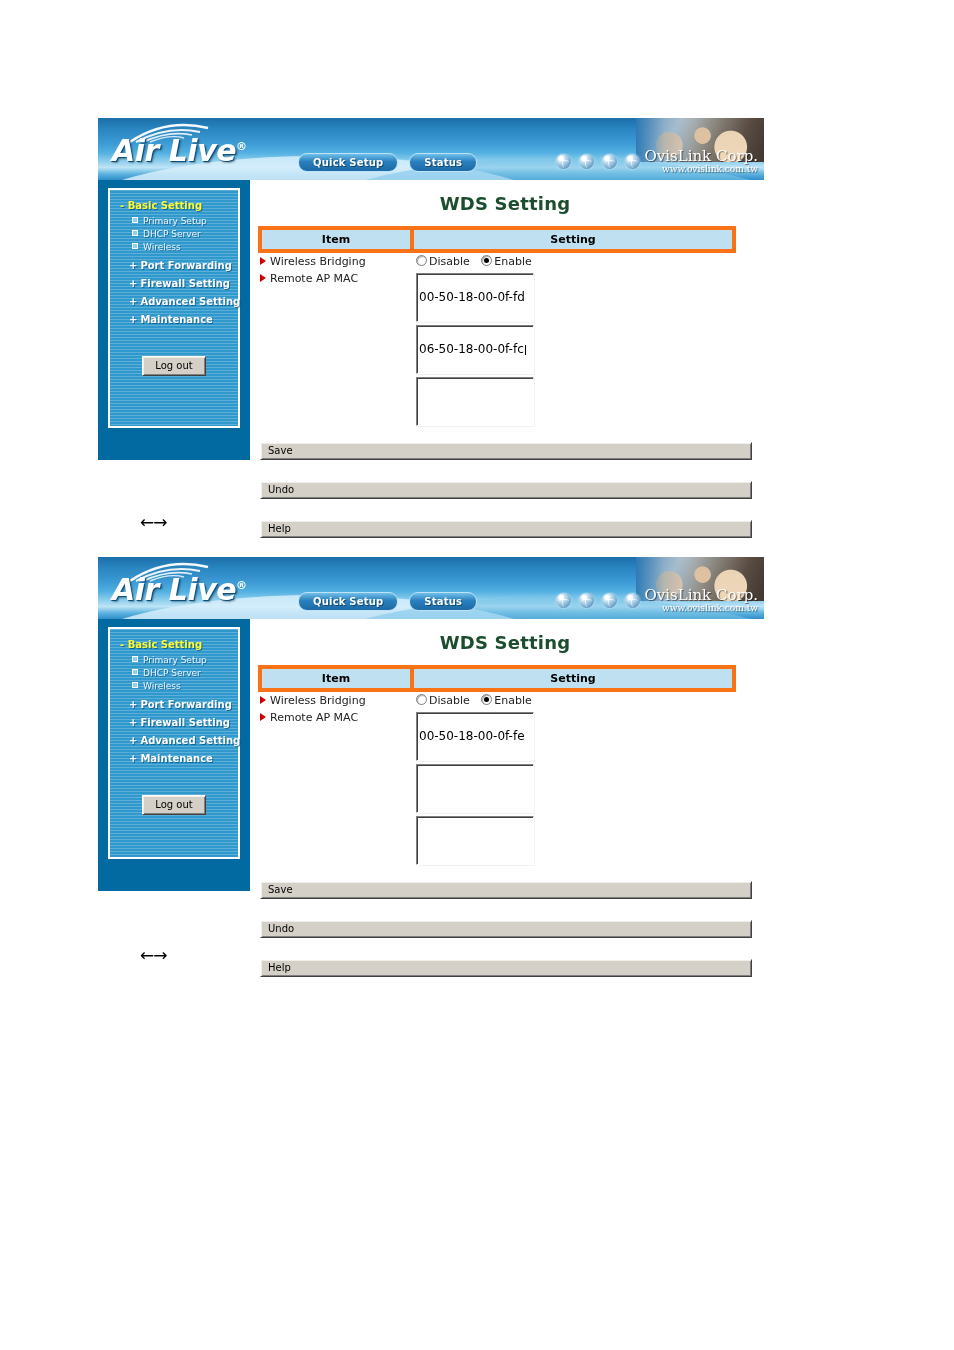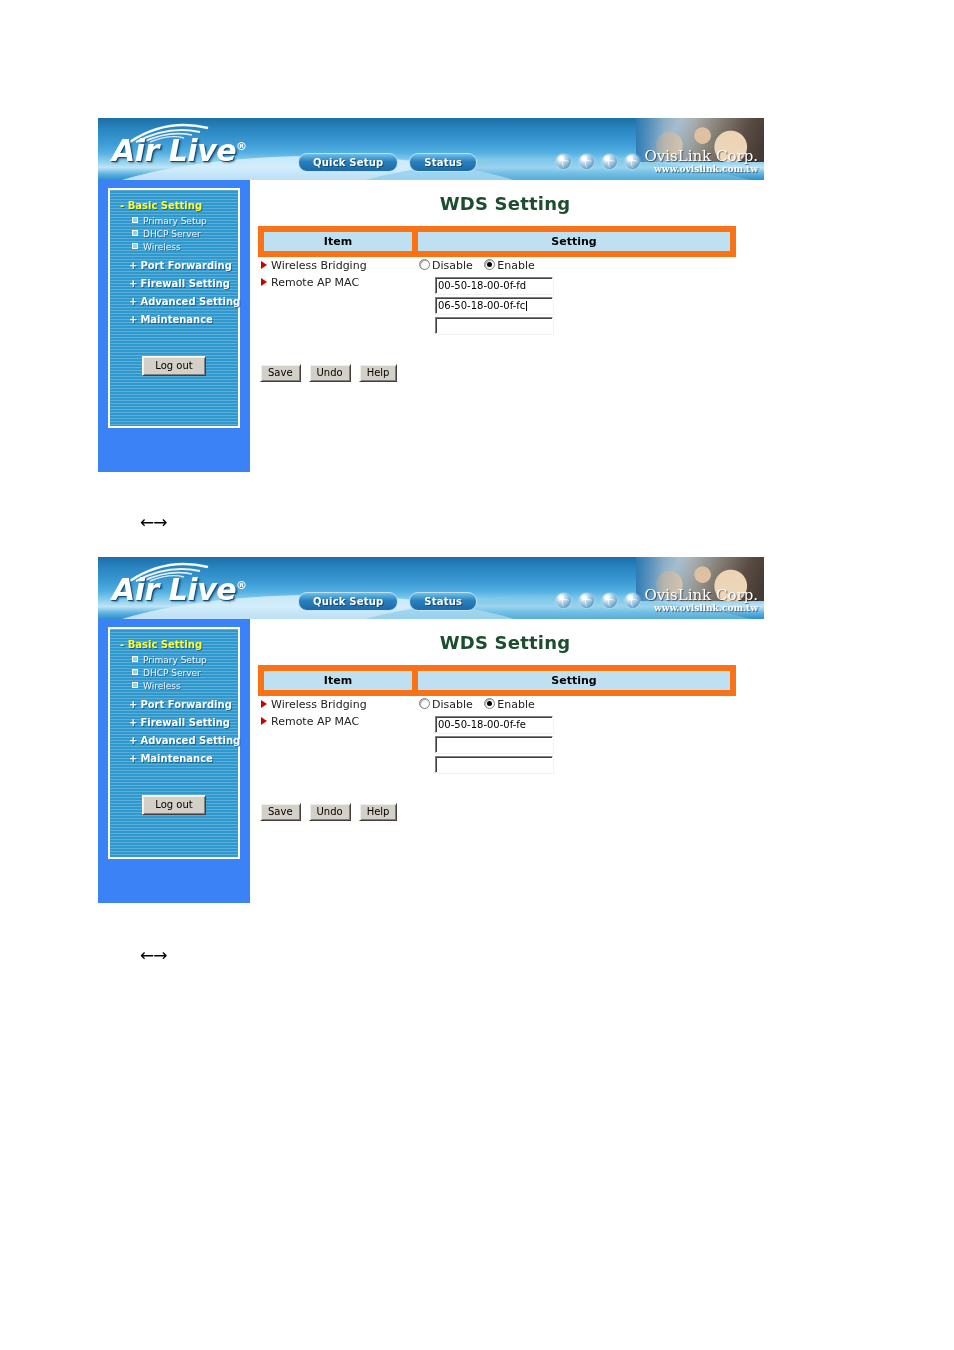--- a/index.html
+++ b/index.html
@@ -183,38 +183,38 @@
   .corp-name {
     font-family: "DejaVu Serif", serif;
     font-weight: normal;
     font-size: 15px;
     color: #ffffff;
     text-shadow: 1px 1px 1px rgba(0,0,0,.55);
     white-space: nowrap;
   }
   .corp-url {
     font-family: "DejaVu Serif", serif;
-    font-weight: bold;
+    font-weight: normal;
     font-size: 9px;
     color: #ffffff;
     text-shadow: 1px 1px 1px rgba(0,0,0,.5);
     white-space: nowrap;
   }
 
   
   .rp-body {
     display: flex;
     width: 666px;
     background: #ffffff;
   }
   .sidebar-col {
     width: 152px;
     flex: 0 0 152px;
-    background: #3b82f6;
-    padding: 8px 0 24px 0;
+    background: #0369a1;
+    padding: 8px 0 12px 0;
   }
   .panel-one .sidebar-col { height: 260px; }
   .panel-two .sidebar-col { height: 252px; }
 
   .sidebar-box {
     margin: 0 10px 0 10px;
     border: 2px solid #ffffff;
     background-color: #2f98cd;
     background-image: repeating-linear-gradient(
       to bottom,
@@ -310,21 +310,21 @@
     table-layout: fixed;
   }
   .set-table th {
     background: #bfe0f0;
     font-family: "DejaVu Sans", sans-serif;
     font-size: 11px;
     font-weight: bold;
     color: #000000;
     text-align: center;
     padding: 3px 0 3px 0;
-    border: 6px solid #f97316;
+    border: 4px solid #f97316;
   }
   .th-item { width: 148px; }
   .set-table td {
     font-family: "DejaVu Sans", sans-serif;
     font-size: 11px;
     color: #222222;
     padding: 2px 0 2px 0;
     vertical-align: top;
   }
   .td-item {
@@ -375,42 +375,43 @@
   }
   .txtfield {
     width: 112px;
     height: 13px;
     line-height: 13px;
     background: #ffffff;
     border: 1px solid;
     border-color: #808080 #ffffff #ffffff #808080;
     box-shadow: inset 1px 1px 0 #404040, 1px 1px 0 #f2f2f2;
     font-family: "DejaVu Sans", sans-serif;
-    font-size: 10px;
+    font-size: 12px;
     color: #000000;
-    padding: 1px 2px;
-    margin: 1px 0 3px 20px;
+    padding: 17px 2px;
+    margin: 1px 0 3px 4px;
     overflow: hidden;
     white-space: nowrap;
     box-sizing: content-box;
     cursor: text;
   }
   .txtfield.caret::after {
     content: "";
     display: inline-block;
     width: 1px;
     height: 10px;
     background: #000000;
     vertical-align: -2px;
     margin-left: 1px;
   }
   .btn-row {
-    margin: 25px 0 0 2px;
+    margin: 11px 0 0 2px;
     display: flex;
-    gap: 8px;
+    gap: 21px;
+    flex-direction: column;
   }
   .btn-row .btn95 { padding: 2px 7px 3px 7px; }
 
   
   .arrow-line {
     position: absolute;
     left: 140px;
     font-family: "DejaVu Sans", sans-serif;
     font-size: 17px;
     color: #000000;

